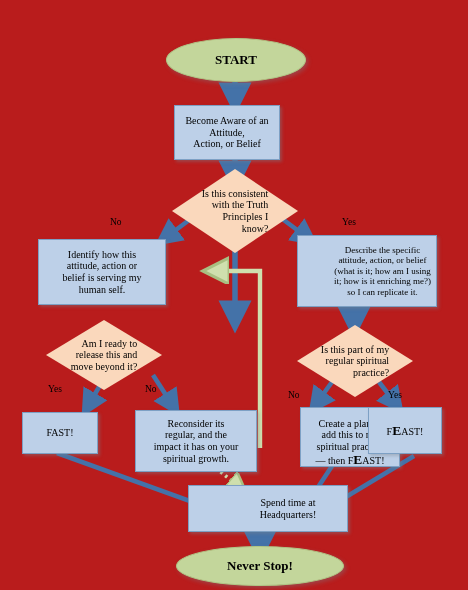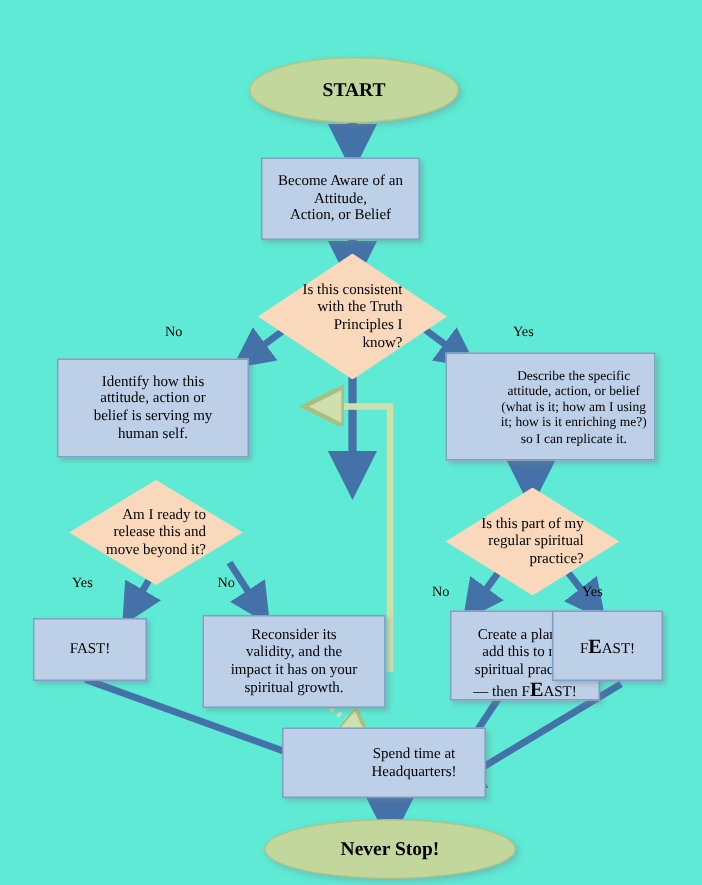--- a/index.html
+++ b/index.html
@@ -4,21 +4,21 @@
 <style>
   html, body {
     margin: 0;
     padding: 0;
     background: #ffffff;
   }
   #page {
     position: relative;
     width: 468px;
     height: 590px;
-    background: #5eead4;
+    background: #b91c1c;
     font-family: "Liberation Serif", serif;
     overflow: hidden;
   }
   #flow-svg {
     position: absolute;
     left: 0;
     top: 0;
     width: 468px;
     height: 590px;
   }
@@ -187,41 +187,41 @@
 
   <span class="edge-label" style="left:288px; top:390px;">No</span>
   <span class="edge-label" style="left:388px; top:390px;">Yes</span>
 
   <div class="node box t12" style="left:22px; top:412px; width:76px; height:42px;">
     <span>FAST!</span>
   </div>
 
   <div class="node box t12" style="left:135px; top:410px; width:122px; height:62px; white-space:pre-line;">
     <span>Reconsider its
-validity, and the
+regular, and the
 impact it has on your
 spiritual growth.</span>
   </div>
 
   <div class="node box t12" style="left:300px; top:407px; width:100px; height:60px;">
     <span style="white-space:pre-line;">
       <span>Create a plan to
 add this to my
 spiritual practice
 — then F</span><span class="bigE">E</span><span class="fw">AST!</span>
     </span>
   </div>
 
   <div class="node box t13" style="left:368px; top:407px; width:74px; height:47px;">
     <span>
       <span>F</span><span class="bigE">E</span><span class="fw">AST!</span>
     </span>
   </div>
 
-  <div class="node box t12" style="left:188px; top:485px; width:136px; height:47px; white-space:pre-line;padding-left:40px;">
+  <div class="node box t12" style="left:188px; top:485px; width:160px; height:47px; white-space:pre-line;padding-left:40px;">
     <span>Spend time at
 Headquarters!</span>
   </div>
 
   <div class="node terminator" style="left:176px; top:546px; width:168px; height:40px; font-size:13px;">
     <span>Never Stop!</span>
   </div>
 
 </div>
 

